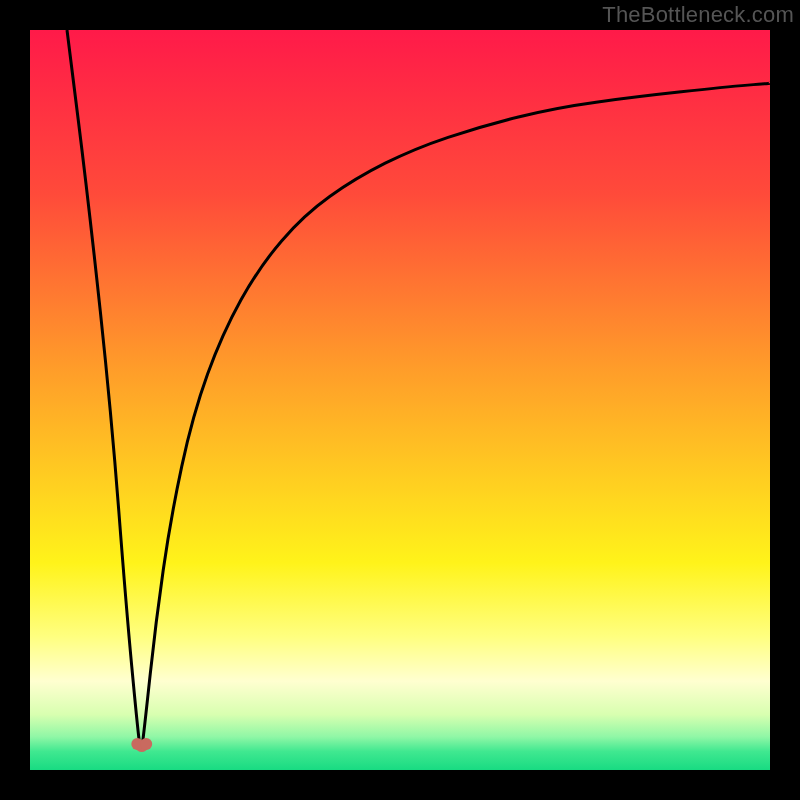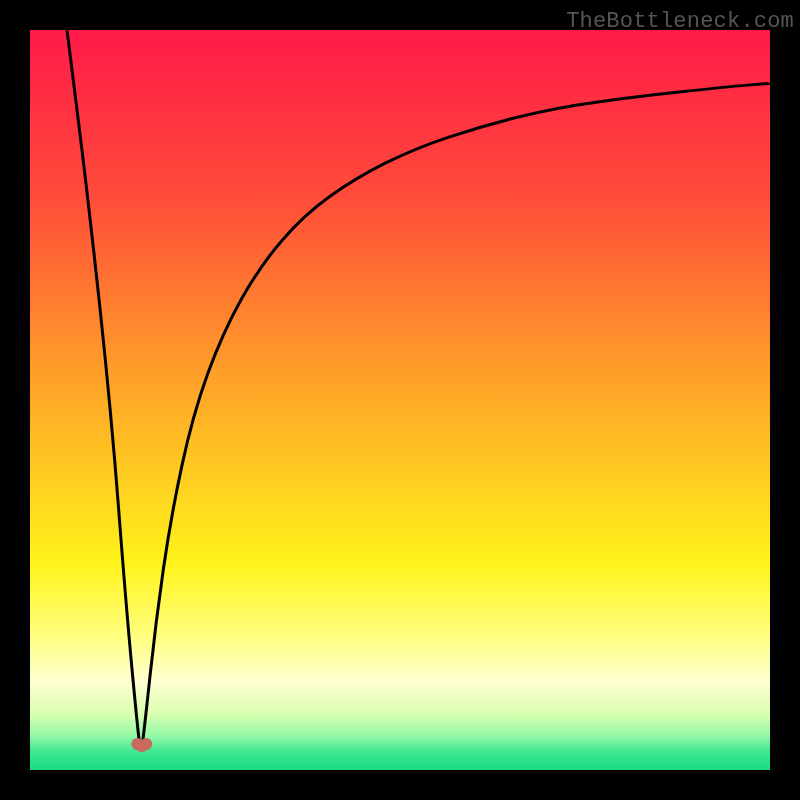--- a/index.html
+++ b/index.html
@@ -24,23 +24,23 @@
     height: 740px;
     overflow: hidden;
   }
   .gradient {
     position: absolute;
     left: 0; top: 0;
     width: 100%; height: 100%;
   }
   .watermark {
     position: absolute;
-    top: 9px;
+    top: 2px;
     right: 6px;
-    font-family: Liberation Mono, monospace;
+    font-family: Liberation Sans, sans-serif;
     font-size: 22px;
     color: #555;
     font-weight: 500;
     letter-spacing: 0.2px;
   }
   svg.curve {
     position: absolute;
     left: 0; top: 0;
     width: 100%; height: 100%;
     overflow: visible;

